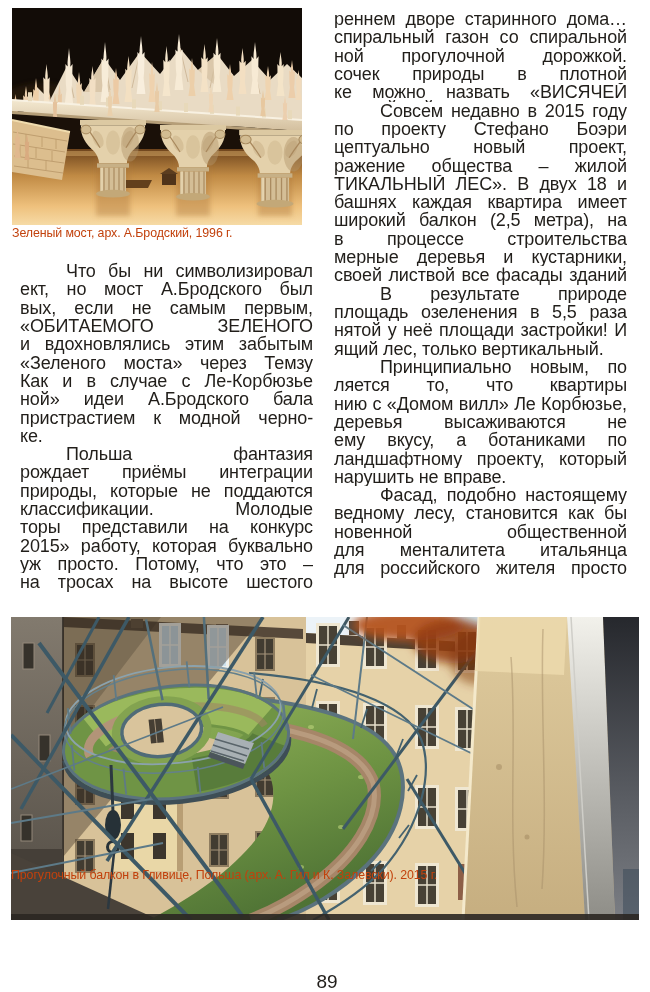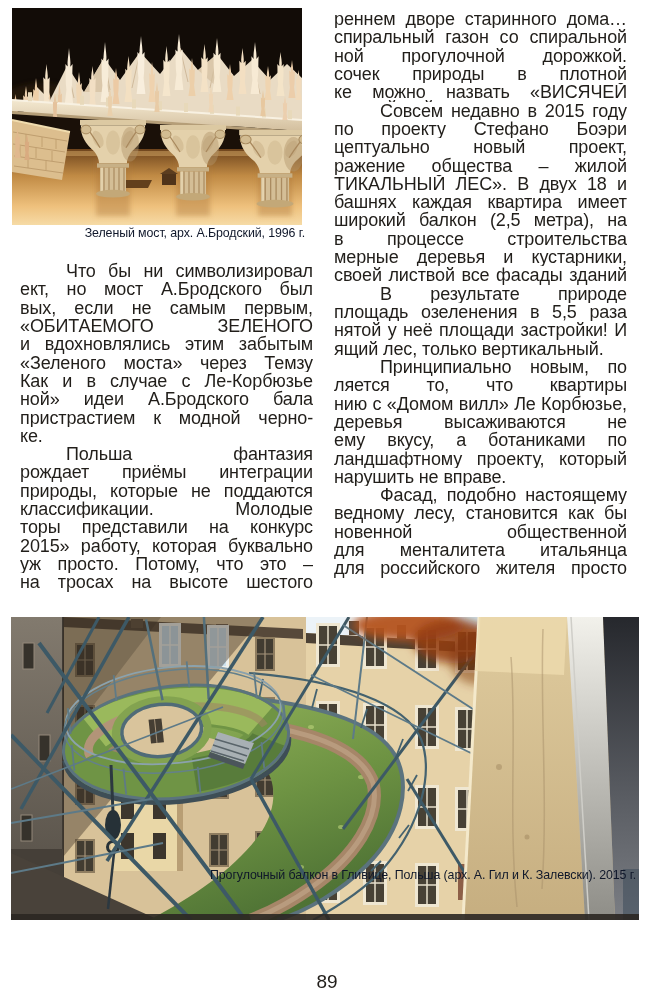--- a/index.html
+++ b/index.html
@@ -3,21 +3,21 @@
 <meta charset="utf-8">
 <style>
   html,body{margin:0;padding:0;}
   body{width:650px;height:992px;background:#ffffff;position:relative;overflow:hidden;
        font-family:"Liberation Sans","DejaVu Sans",sans-serif;color:#221f1c;}
   .page{position:absolute;inset:0;background:#fff;}
   figure{margin:0;position:absolute;}
   figure svg{display:block;width:100%;height:100%;}
   .photo-top{left:12px;top:8px;width:290px;height:217px;}
   .photo-bottom{left:11px;top:617px;width:628px;height:303px;}
-  .caption{position:absolute;font-size:12.4px;letter-spacing:-0.1px;color:#0f172a;text-align:right;}
+  .caption{position:absolute;font-size:12.4px;letter-spacing:-0.1px;color:#c2410c;}
   .caption-top{left:12px;top:226px;width:293px;}
   .caption-bottom{left:11px;top:868px;width:625px;}
   .col{position:absolute;font-size:18px;letter-spacing:-0.12px;color:#211e1a;}
   #left-col{left:20px;top:262px;width:293px;}
   #right-col{left:334px;top:10px;width:293px;}
   .tline{height:18.32px;line-height:18.32px;overflow:hidden;
          text-align:justify;text-align-last:justify;white-space:nowrap0;}
   .tline.plast{text-align-last:left;}
   .tline.ind{text-indent:46px;}
   .page-number{position:absolute;left:2px;top:971px;width:650px;text-align:center;

